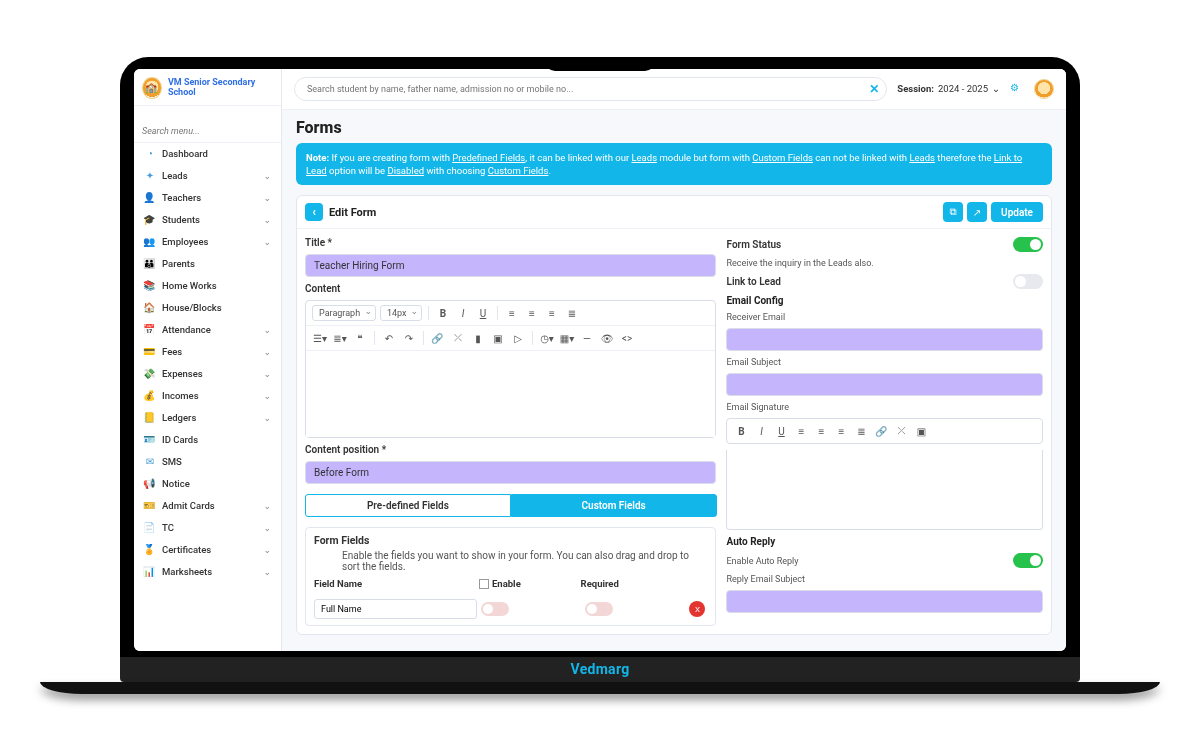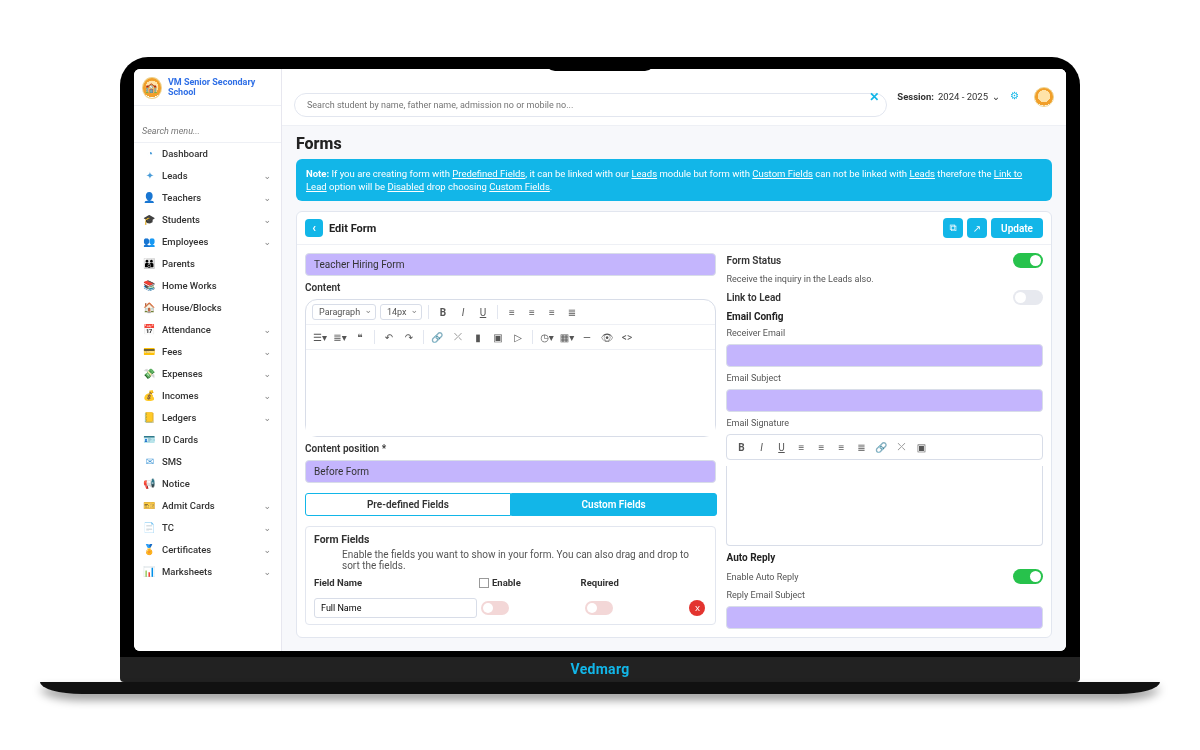--- a/index.html
+++ b/index.html
@@ -23,21 +23,21 @@
 .menu { overflow-y:auto; flex:1; }
 .menu-item { display:flex; align-items:center; justify-content:space-between; padding:5px 10px; cursor:pointer; }
 .menu-left { display:flex; align-items:center; gap:6px; }
 .menu-icon { width:12px; height:12px; display:inline-flex; align-items:center; justify-content:center; color:#4a9cd8; }
 .menu-label { font-size:9.5px; color:#333; font-weight:500;}
 .chev { color:#888; font-size:9px; }
 
 .main { flex:1; display:flex; flex-direction:column; background:#f7f8fb; overflow:hidden;}
 .topbar { display:flex; align-items:center; gap:10px; padding:8px 12px; background:#fff; border-bottom:1px solid #eef0f5;}
 .search-wrap { flex:1; position:relative; }
-.search-input { width:100%; border:1px solid #e2e6ef; border-radius:18px; padding:6px 28px 6px 12px; font-size:9px; color:#9aa0aa; outline:none;margin-top:16px;}
+.search-input { width:100%; border:1px solid #e2e6ef; border-radius:18px; padding:6px 28px 6px 12px; font-size:9px; color:#9aa0aa; outline:none;}
 .search-clear { position:absolute; right:8px; top:50%; transform:translateY(-50%); color:#12b6e8; cursor:pointer; font-size:12px; font-weight:700;}
 .session { font-size:9.5px; color:#333; display:flex; align-items:center; gap:4px;}
 .session strong { font-weight:700; }
 .gear { width:14px; height:14px; color:#12b6e8; cursor:pointer;}
 .avatar { width:20px; height:20px; border-radius:50%; background: radial-gradient(circle at 50% 45%, #ffe3a8 0 45%, #f19f2a 46% 70%, transparent 71%); border:1px solid #eed28c;}
 
 .content { padding:8px 14px; overflow-y:auto; flex:1; }
 .page-title { font-size:16px; font-weight:800; color:#222; margin-bottom:6px;}
 .note-banner { background:#12b6e8; color:#fff; padding:8px 10px; border-radius:6px; font-size:9.5px; line-height:1.4; margin-bottom:10px;}
 .note-banner b { font-weight:700; }
@@ -51,21 +51,21 @@
 .head-right { display:flex; gap:4px; }
 .icon-btn { width:20px; height:20px; background:#12b6e8; border-radius:4px; display:flex; align-items:center; justify-content:center; color:#fff; cursor:pointer; font-size:10px;}
 .update-btn { background:#12b6e8; color:#fff; border:none; border-radius:4px; padding:4px 10px; font-size:10px; font-weight:600; cursor:pointer;}
 
 .card-body { display:flex; gap:10px; padding:8px;}
 .col-left { flex:1.3; display:flex; flex-direction:column; gap:6px;}
 .col-right { flex:1; display:flex; flex-direction:column; gap:6px;}
 
 .label { font-size:10px; color:#333; font-weight:600;}
 .field-input { border:1px solid #d8dde8; border-radius:4px; padding:5px 8px; font-size:10px; color:#333; outline:none; width:100%; background:#c4b5fd;}
-.editor { border:1px solid #d8dde8; border-radius:12px; }
+.editor { border:1px solid #d8dde8; border-radius:4px; }
 .editor-toolbar { display:flex; flex-wrap:wrap; gap:4px; padding:4px 6px; border-bottom:1px solid #eef0f5; align-items:center;}
 .ed-select { border:1px solid #d8dde8; border-radius:3px; font-size:9px; padding:2px 14px 2px 6px; color:#555; background:#fff; cursor:pointer; appearance:none; position:relative;}
 .sel-wrap { position:relative; display:inline-block;}
 .sel-wrap::after { content:"⌄"; position:absolute; right:4px; top:1px; font-size:9px; color:#888; pointer-events:none;}
 .ed-btn { width:16px; height:16px; display:flex; align-items:center; justify-content:center; color:#555; cursor:pointer; font-size:10px; border-radius:2px;}
 .ed-sep { width:1px; height:14px; background:#e2e6ef; margin:0 2px;}
 .editor-area { height:86px; background:#fff;}
 
 .tabs { display:flex; margin-top:4px;}
 .tab { flex:1; text-align:center; padding:5px 0; font-size:10px; font-weight:600; border:1px solid #12b6e8; cursor:pointer;}
@@ -278,40 +278,41 @@
               <u>Predefined Fields</u><span>, it can be linked with our</span>
               <u>Leads</u>
               <span>module but form with</span>
               <u>Custom Fields</u>
               <span>can not be linked with</span>
               <u>Leads</u>
               <span>therefore the</span>
               <u>Link to Lead</u>
               <span>option will be</span>
               <u>Disabled</u>
-              <span>drop choosing</span>
+              <span>with choosing</span>
               <u>Custom Fields</u><span>.</span>
             </div>
 
             <div class="card">
               <div class="card-head">
                 <div class="head-left">
                   <div class="back-btn">‹</div>
                   <div class="card-title">Edit Form</div>
                 </div>
                 <div class="head-right">
                   <div class="icon-btn">⧉</div>
                   <div class="icon-btn">↗</div>
                   <button class="update-btn">Update</button>
                 </div>
               </div>
 
               <div class="card-body">
 
                 <div class="col-left">
+                  <div class="label">Title *</div>
                   <input class="field-input" value="Teacher Hiring Form" style="">
 
                   <div class="label">Content</div>
                   <div class="editor">
                     <div class="editor-toolbar">
                       <span class="sel-wrap"><select class="ed-select"><option>Paragraph</option></select></span>
                       <span class="sel-wrap"><select class="ed-select"><option>14px</option></select></span>
                       <span class="ed-sep"></span>
                       <span class="ed-btn">
                           <b>B</b>

